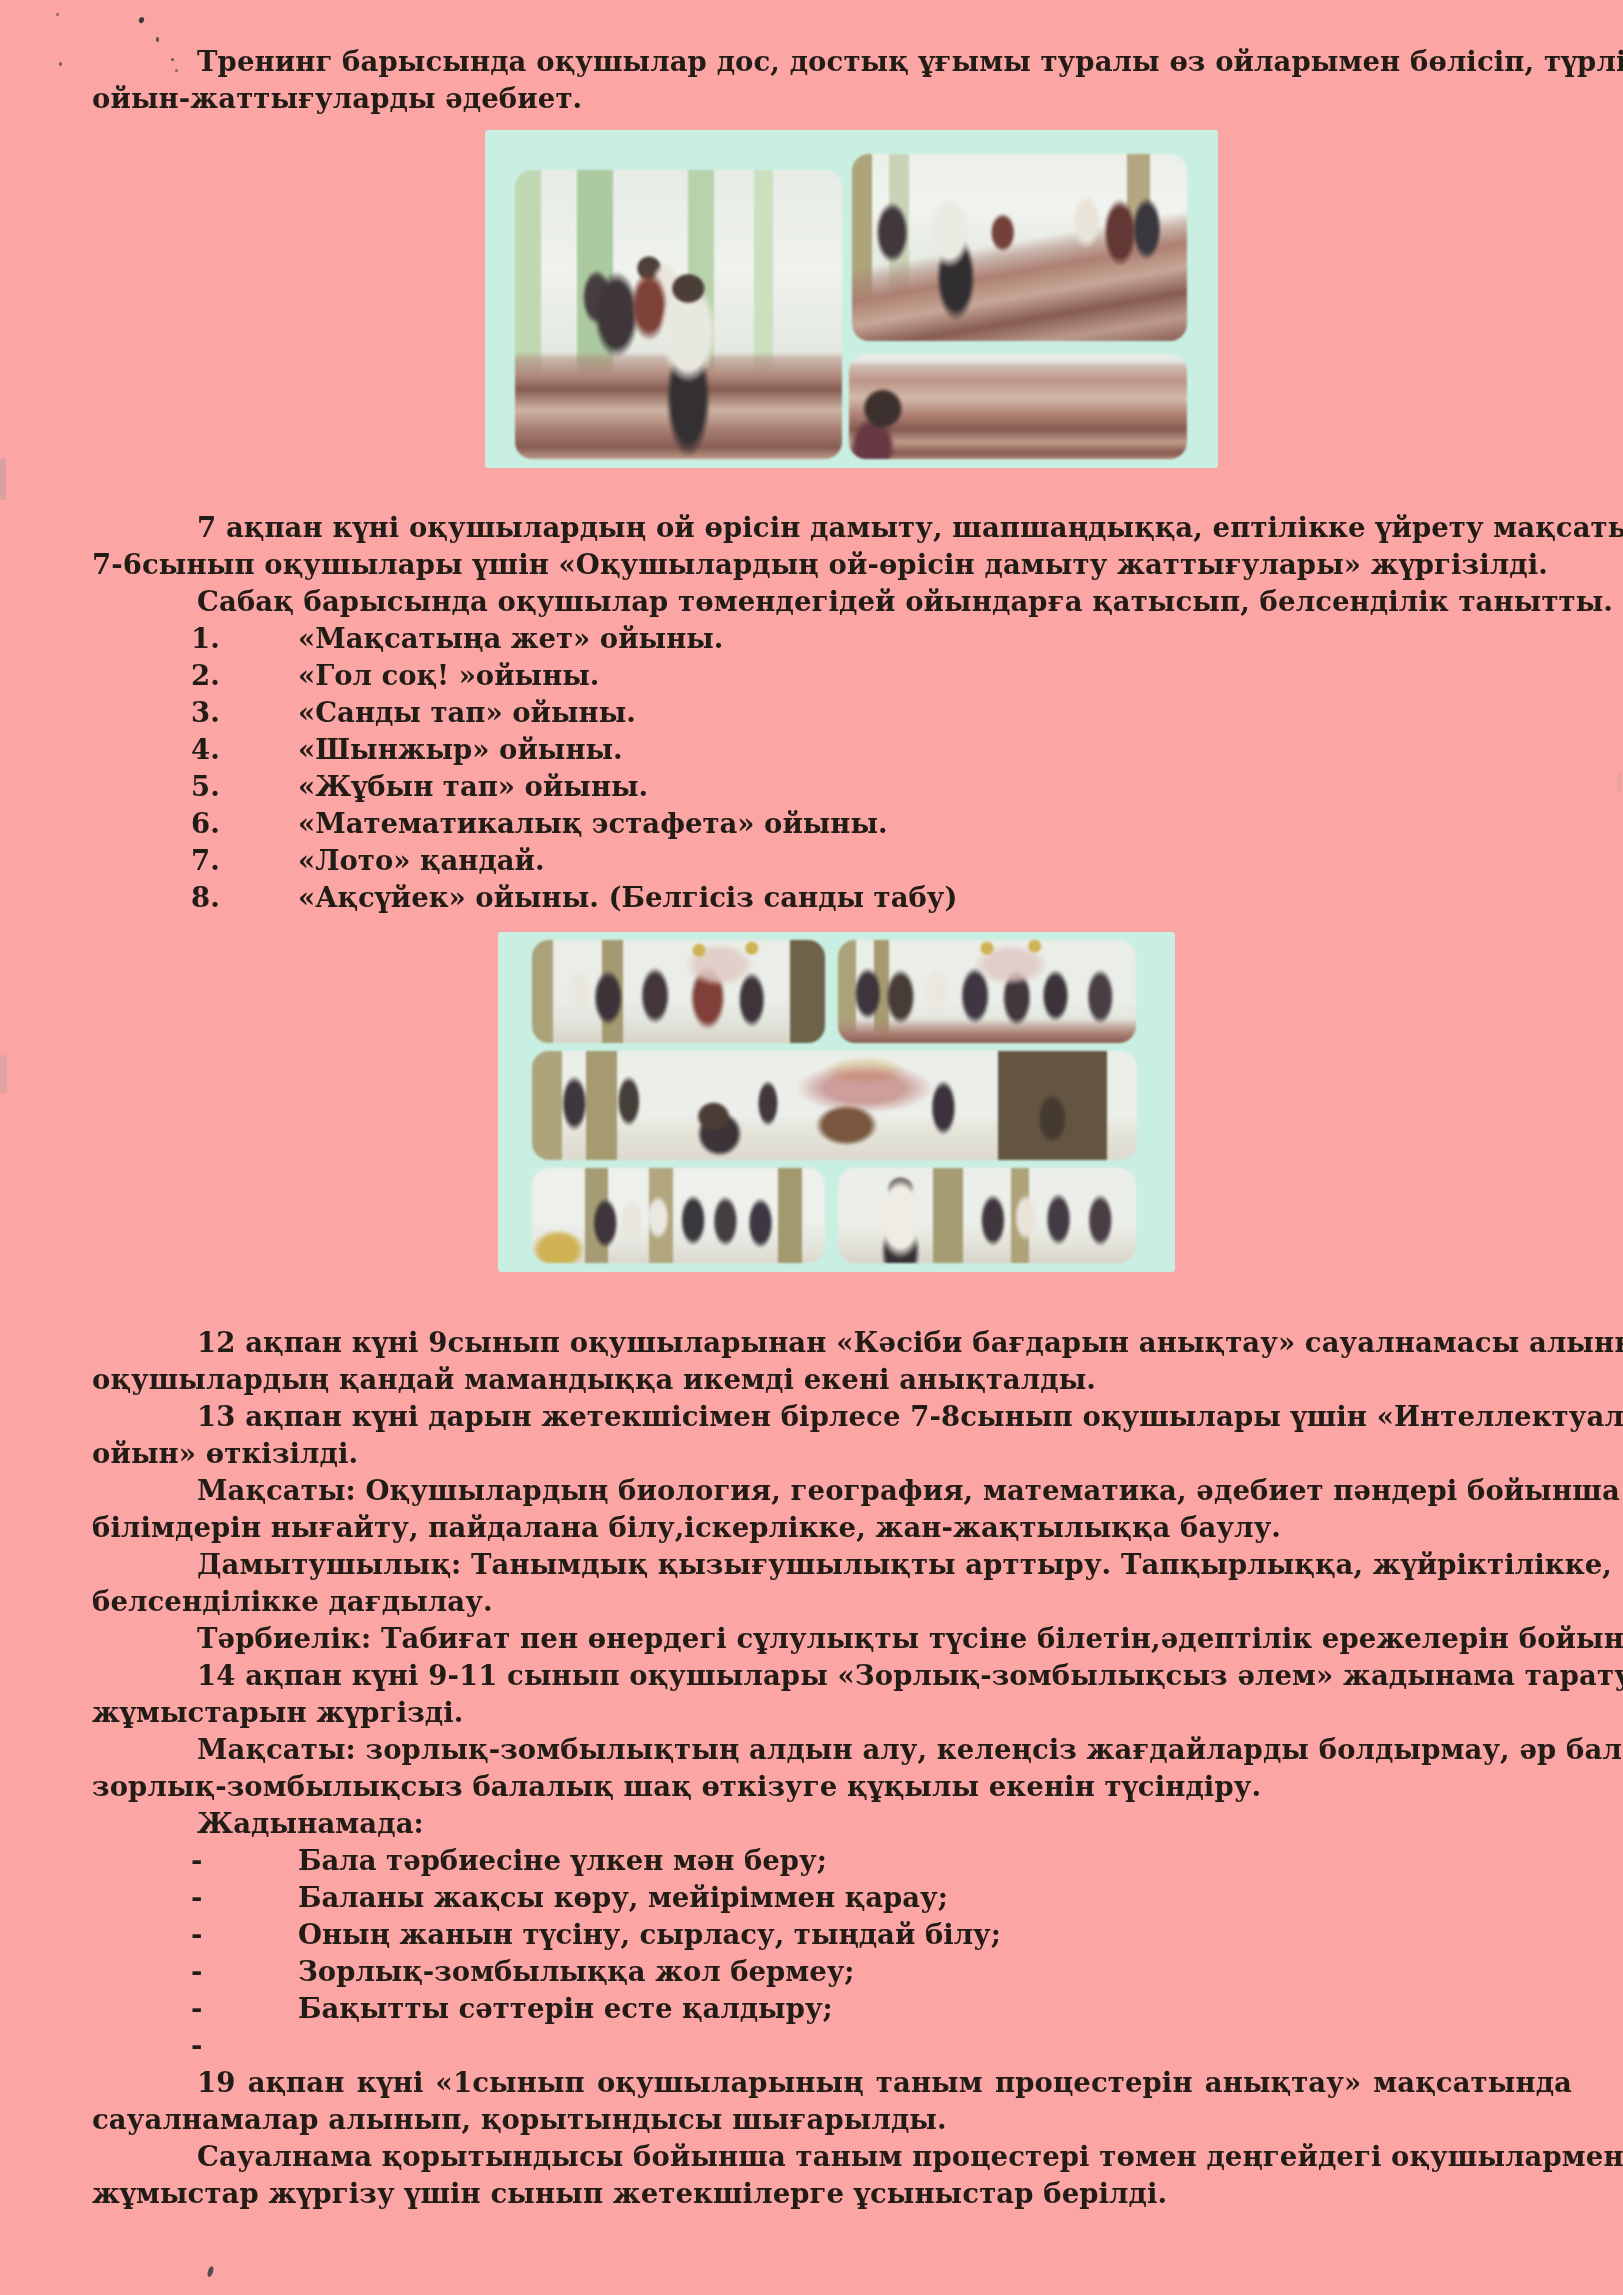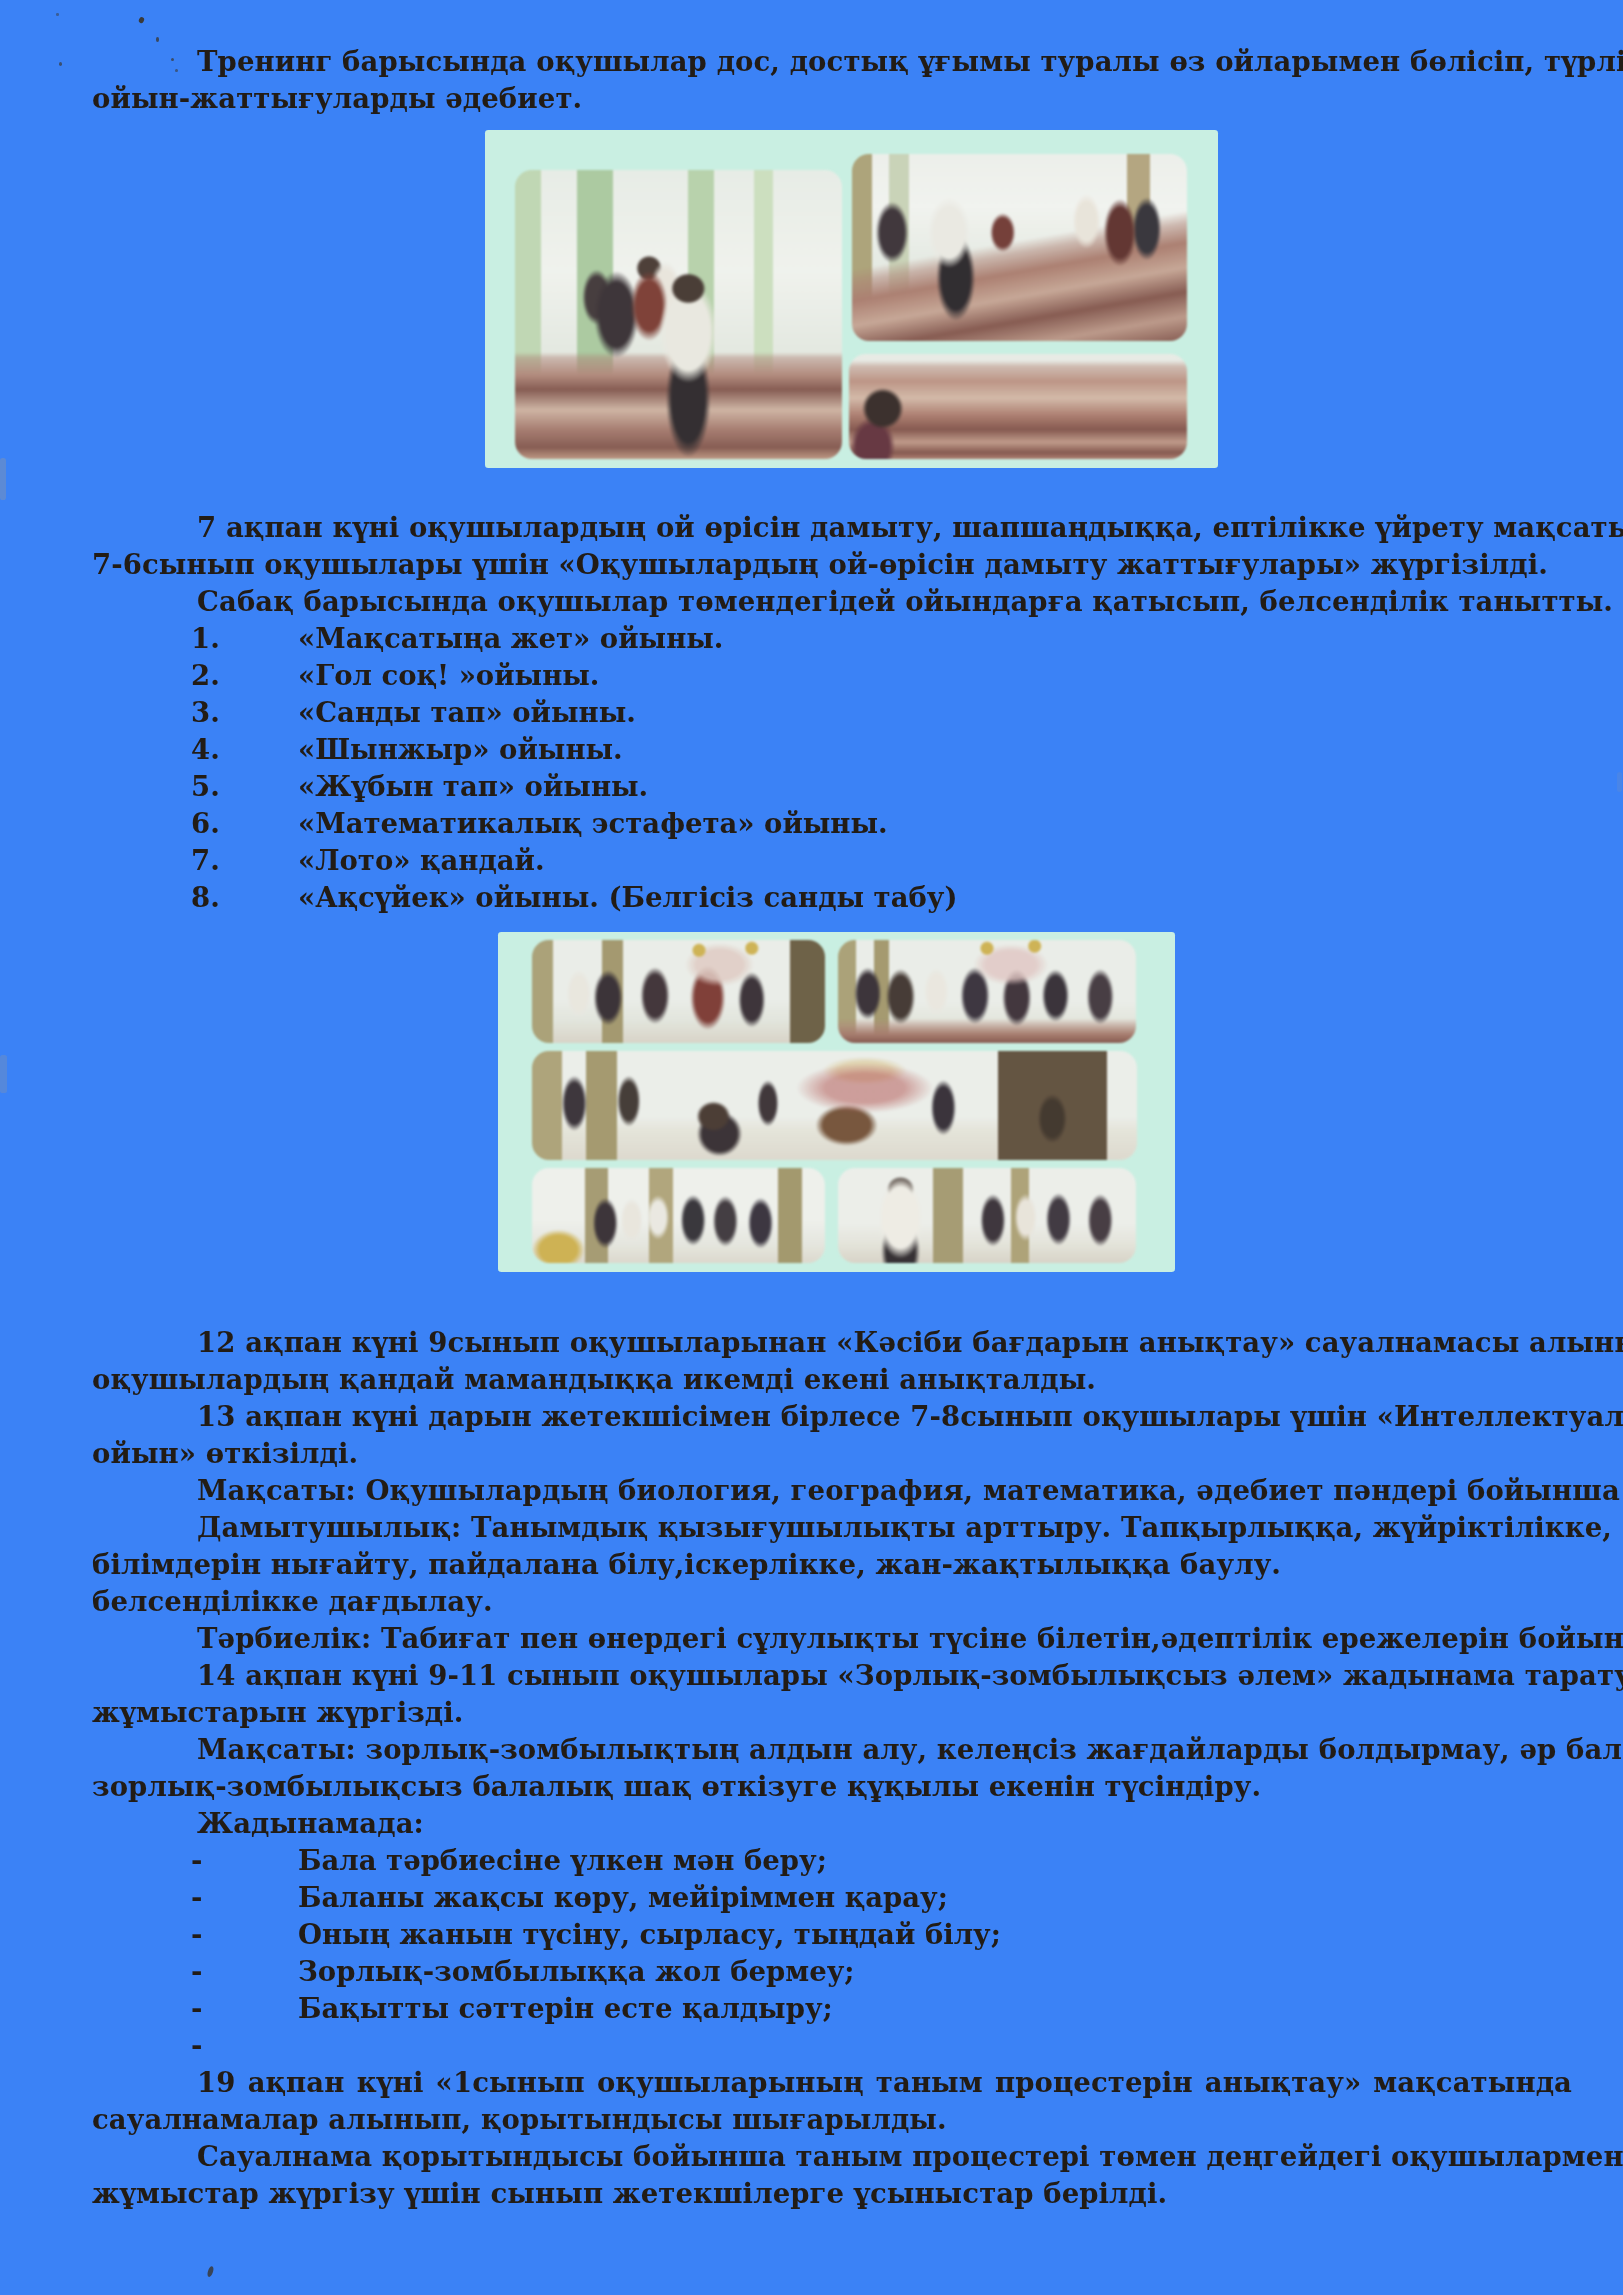--- a/index.html
+++ b/index.html
@@ -1,19 +1,19 @@
 <!DOCTYPE html>
 <html style="font-size:10.5px"><head>
 <meta charset="utf-8">
 <style>
   html,body{margin:0;padding:0;background:#e9e9e9;}
   .page{
     position:relative;
     width:1624px;height:2295px;
-    background:#3b82f6;
+    background:#fca5a5;
     overflow:hidden;
     font-family:"DejaVu Serif","Liberation Serif",serif;
     font-weight:700;
     color:#221c16;
   }
   .content{
     position:absolute;left:0;top:0;right:0;
     padding:43px 52px 0 92px;
   }
   .line{
@@ -224,22 +224,22 @@
       <div class="photo p-c2-bl"></div>
       <div class="photo p-c2-br"></div>
     </div>
 
     <div class="tblock tb-c">
       <div class="line first j">12 ақпан күні 9сынып оқушыларынан «Кәсіби бағдарын анықтау» сауалнамасы алынып,</div>
       <div class="line">оқушылардың қандай мамандыққа икемді екені анықталды.</div>
       <div class="line first j">13 ақпан күні дарын жетекшісімен бірлесе 7-8сынып оқушылары үшін  «Интеллектуалдық</div>
       <div class="line">ойын» өткізілді.</div>
       <div class="line first j">Мақсаты: Оқушылардың биология, география, математика, әдебиет пәндері бойынша алған</div>
+      <div class="line">білімдерін нығайту, пайдалана білу,іскерлікке, жан-жақтылыққа баулу.</div>
       <div class="line first j">Дамытушылық: Танымдық қызығушылықты арттыру. Тапқырлыққа, жүйріктілікке,</div>
-      <div class="line">білімдерін нығайту, пайдалана білу,іскерлікке, жан-жақтылыққа баулу.</div>
       <div class="line">белсенділікке дағдылау.</div>
       <div class="line first j">Тәрбиелік: Табиғат пен өнердегі сұлулықты түсіне білетін,әдептілік ережелерін бойына</div>
       <div class="line first j">14 ақпан күні 9-11 сынып оқушылары «Зорлық-зомбылықсыз әлем»  жадынама тарату</div>
       <div class="line">жұмыстарын жүргізді.</div>
       <div class="line first j">Мақсаты: зорлық-зомбылықтың алдын алу, келеңсіз жағдайларды болдырмау, әр бала</div>
       <div class="line">зорлық-зомбылықсыз балалық шақ өткізуге құқылы екенін түсіндіру.</div>
       <div class="line first">Жадынамада:</div>
 
       <div class="lrow">
         <span class="ln">-</span>

